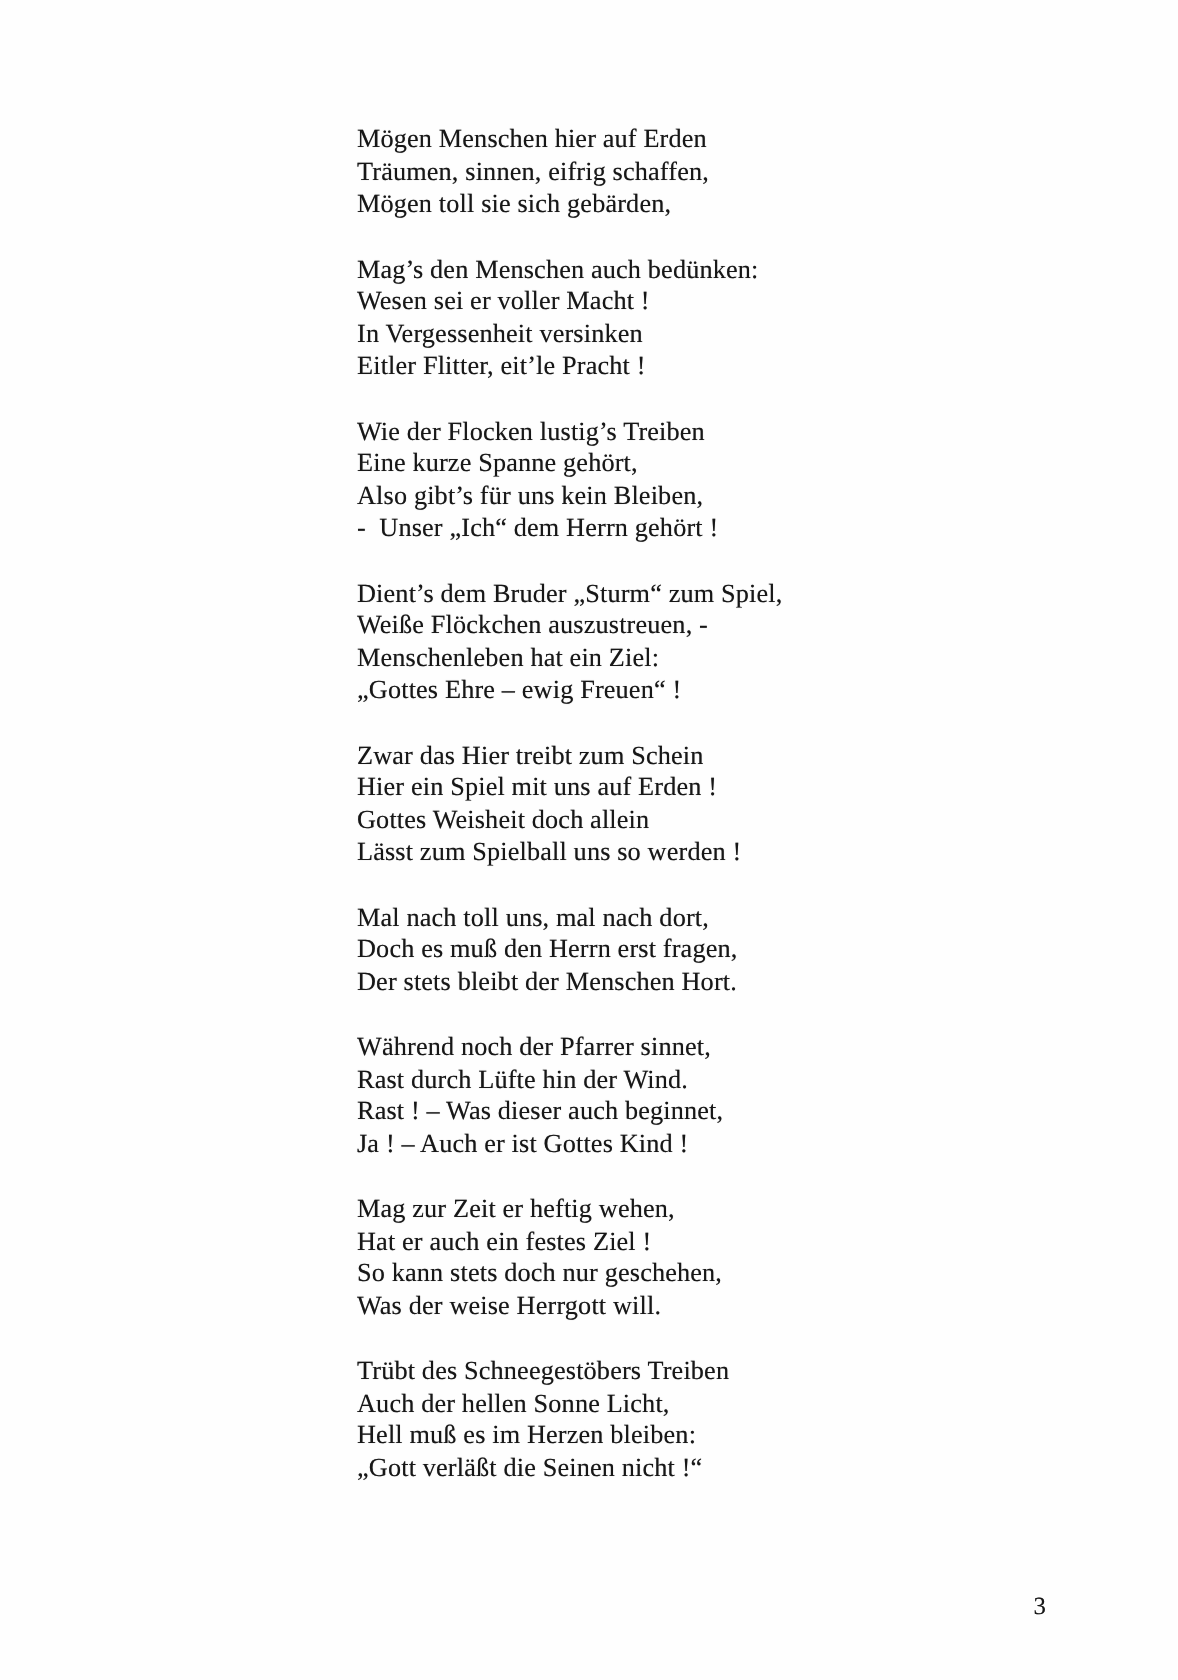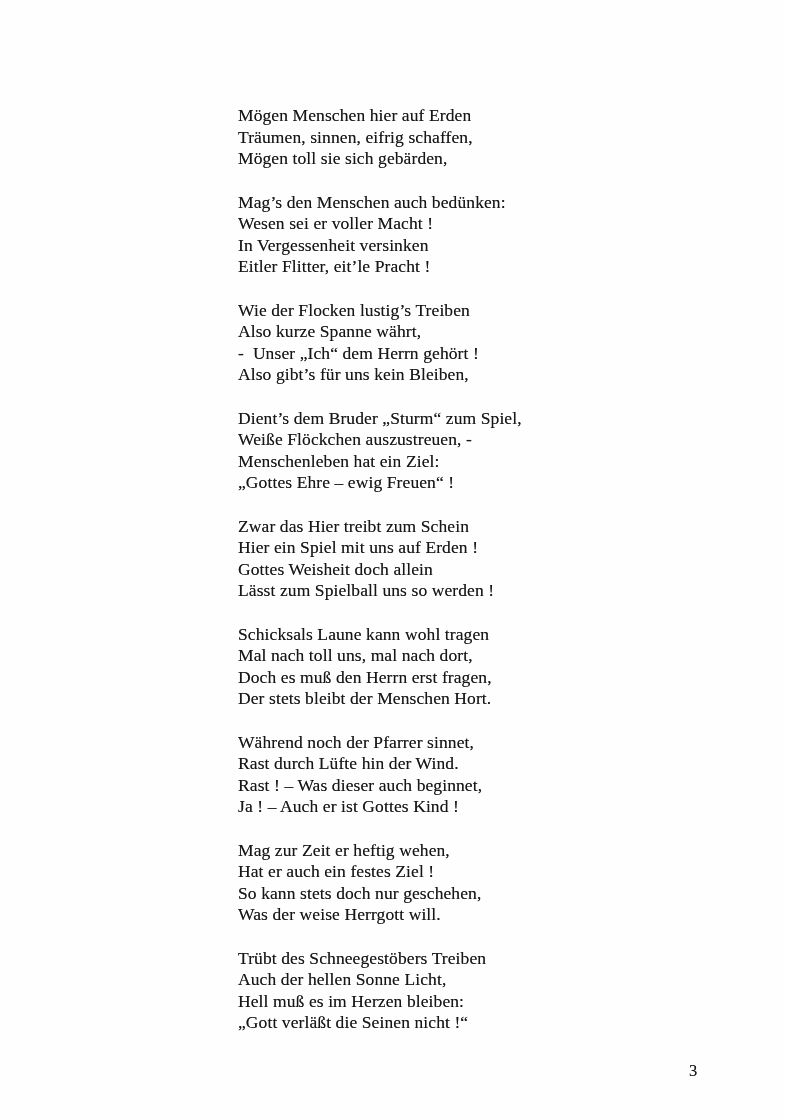--- a/index.html
+++ b/index.html
@@ -13,21 +13,21 @@
     position: relative;
     width: 785px;
     height: 1120px;
     background: #fefefe;
     font-family: "Liberation Serif", "DejaVu Serif", serif;
     color: #171717;
   }
   .poem {
     position: absolute;
     left: 238px;
-    top: 105px;
+    top: 82px;
     width: 480px;
   }
   .stanza {
     margin-bottom: 22px;
   }
   .poem-line {
     font-size: 17.5px;
     line-height: 21.5px;
     white-space: pre-wrap;
     letter-spacing: 0.1px;
@@ -53,38 +53,37 @@
         <div class="poem-line">Mögen toll sie sich gebärden,</div>
       </div>
       <div class="stanza">
         <div class="poem-line">Mag’s den Menschen auch bedünken:</div>
         <div class="poem-line">Wesen sei er voller Macht !</div>
         <div class="poem-line">In Vergessenheit versinken</div>
         <div class="poem-line">Eitler Flitter, eit’le Pracht !</div>
       </div>
       <div class="stanza">
         <div class="poem-line">Wie der Flocken lustig’s Treiben</div>
-        <div class="poem-line">Also kurze Spanne währt,</div>
+        <div class="poem-line">Eine kurze Spanne gehört,</div>
+        <div class="poem-line">Also gibt’s für uns kein Bleiben,</div>
         <div class="poem-line">-  Unser „Ich“ dem Herrn gehört !</div>
-        <div class="poem-line">Also gibt’s für uns kein Bleiben,</div>
       </div>
       <div class="stanza">
         <div class="poem-line">Dient’s dem Bruder „Sturm“ zum Spiel,</div>
         <div class="poem-line">Weiße Flöckchen auszustreuen, -</div>
         <div class="poem-line">Menschenleben hat ein Ziel:</div>
         <div class="poem-line">„Gottes Ehre – ewig Freuen“ !</div>
       </div>
       <div class="stanza">
         <div class="poem-line">Zwar das Hier treibt zum Schein</div>
         <div class="poem-line">Hier ein Spiel mit uns auf Erden !</div>
         <div class="poem-line">Gottes Weisheit doch allein</div>
         <div class="poem-line">Lässt zum Spielball uns so werden !</div>
       </div>
       <div class="stanza">
-        <div class="poem-line">Schicksals Laune kann wohl tragen</div>
         <div class="poem-line">Mal nach toll uns, mal nach dort,</div>
         <div class="poem-line">Doch es muß den Herrn erst fragen,</div>
         <div class="poem-line">Der stets bleibt der Menschen Hort.</div>
       </div>
       <div class="stanza">
         <div class="poem-line">Während noch der Pfarrer sinnet,</div>
         <div class="poem-line">Rast durch Lüfte hin der Wind.</div>
         <div class="poem-line">Rast ! – Was dieser auch beginnet,</div>
         <div class="poem-line">Ja ! – Auch er ist Gottes Kind !</div>
       </div>

